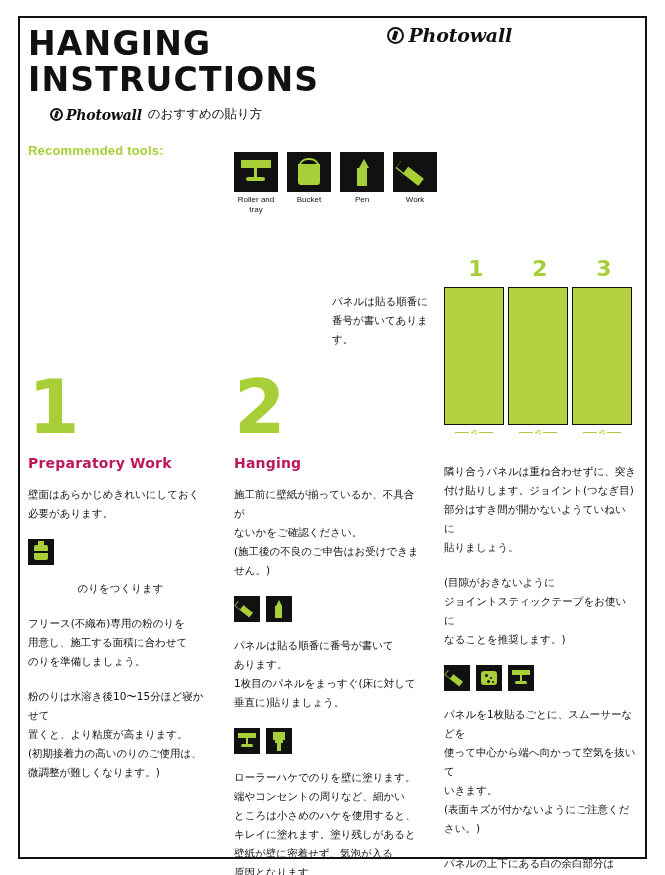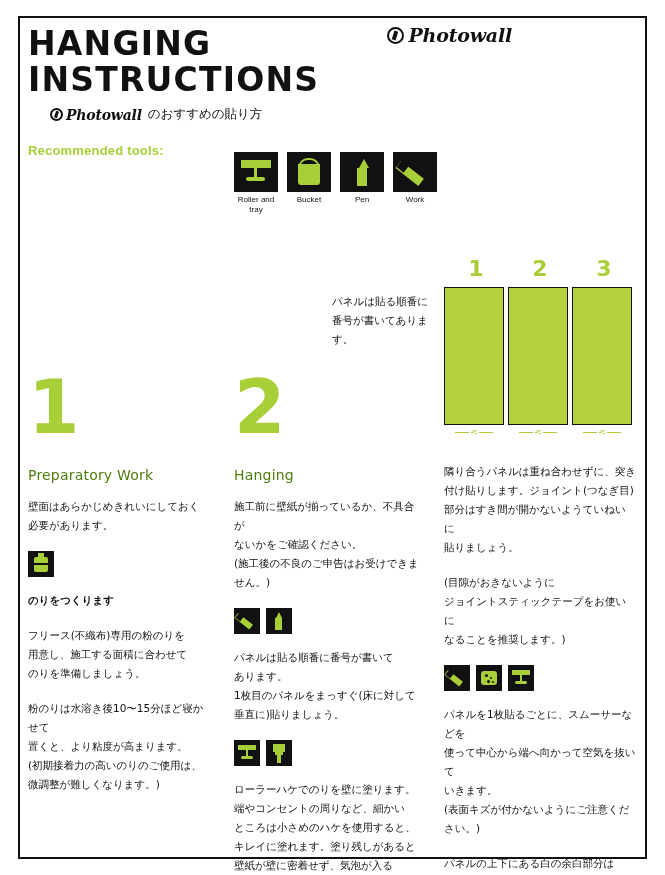--- a/index.html
+++ b/index.html
@@ -258,33 +258,34 @@
     position: absolute;
     top: 455px;
     font-size: 10.5px;
     line-height: 19px;
     color: #111111;
   }
   #col1 { left: 28px; width: 185px; }
   #col2 { left: 234px; width: 190px; }
   #col3 { left: 444px; width: 192px; top: 462px; }
   .col h3 {
-    margin: 12px 0 14px 0;
+    margin: 0 0 14px 0;
     font-size: 14px;
     line-height: 16px;
-    font-weight: normal;
-    color: #4d7c0f;
+    font-weight: bold;
+    color: #be185d;
     letter-spacing: 0.2px;
   }
   .col p {
     margin: 0 0 16px 0;
   }
   .bold-line {
-    font-weight: bold;
+    font-weight: normal;
     margin: 0 0 12px 0;
+    text-align: center;
   }
   .icon-row {
     display: flex;
     gap: 6px;
     margin: 6px 0 14px 0;
   }
   .mini {
     width: 26px; height: 26px;
     background: #111;
     position: relative;

